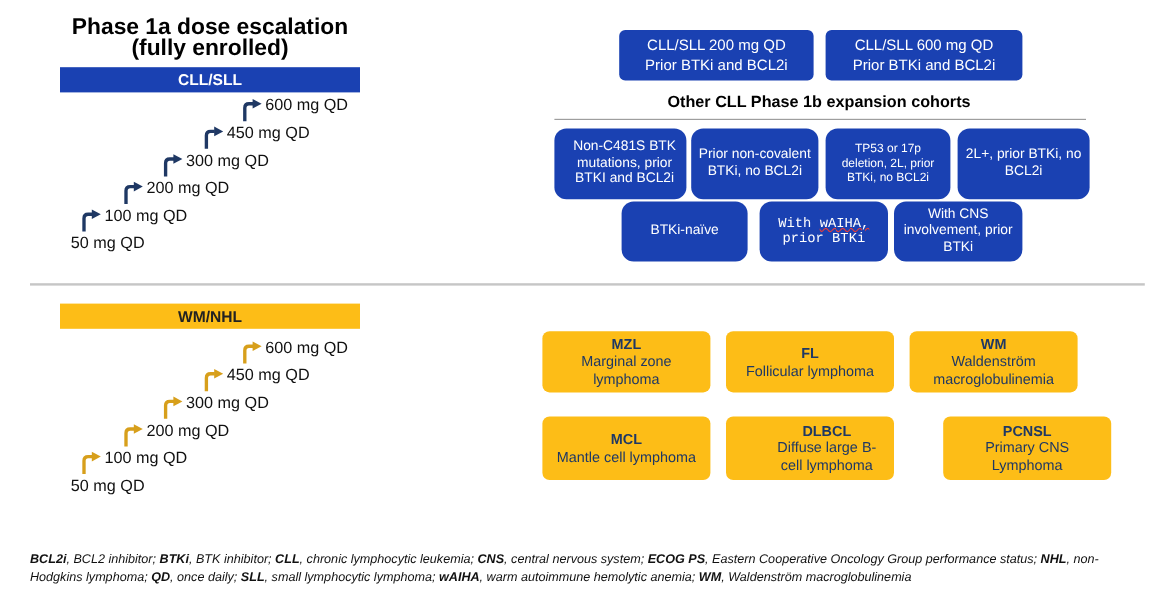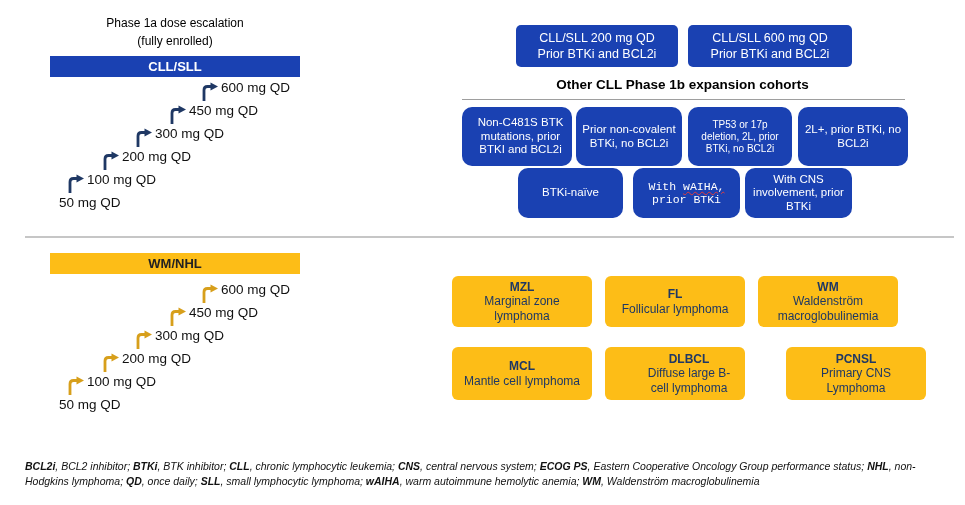--- a/index.html
+++ b/index.html
@@ -2,21 +2,21 @@
 <html><head>
 <meta charset="utf-8">
 <style>
   html,body{margin:0;padding:0;background:#fff;}
   #canvas{
     position:relative;width:965px;height:505px;background:#ffffff;
     font-family:"Liberation Sans","DejaVu Sans",sans-serif;color:#000;overflow:hidden;
   }
   .abs{position:absolute;}
   
-  .p1a-title{left:50px;top:14px;width:250px;text-align:center;font-weight:normal;font-size:12px;line-height:18px;}
+  .p1a-title{left:50px;top:14px;width:250px;text-align:center;font-weight:bold;font-size:19px;line-height:18px;}
   .rand-title{left:348px;top:26px;width:180px;font-weight:bold;font-size:14.5px;line-height:18px;}
   .other-header{left:455px;top:77px;width:455px;text-align:center;font-weight:bold;font-size:13.5px;}
   .other-line{left:462px;top:99px;width:443px;height:1px;background:#9e9e9e;}
   
   .bar{left:50px;width:250px;height:21px;display:flex;align-items:center;justify-content:center;
        font-weight:bold;font-size:13px;}
   .bar-blue{top:56px;background:#1a41b2;color:#ffffff;}
   .bar-gold{top:253px;background:#fdbd17;color:#222222;}
   
   .step{position:absolute;display:flex;align-items:flex-start;white-space:nowrap;}

